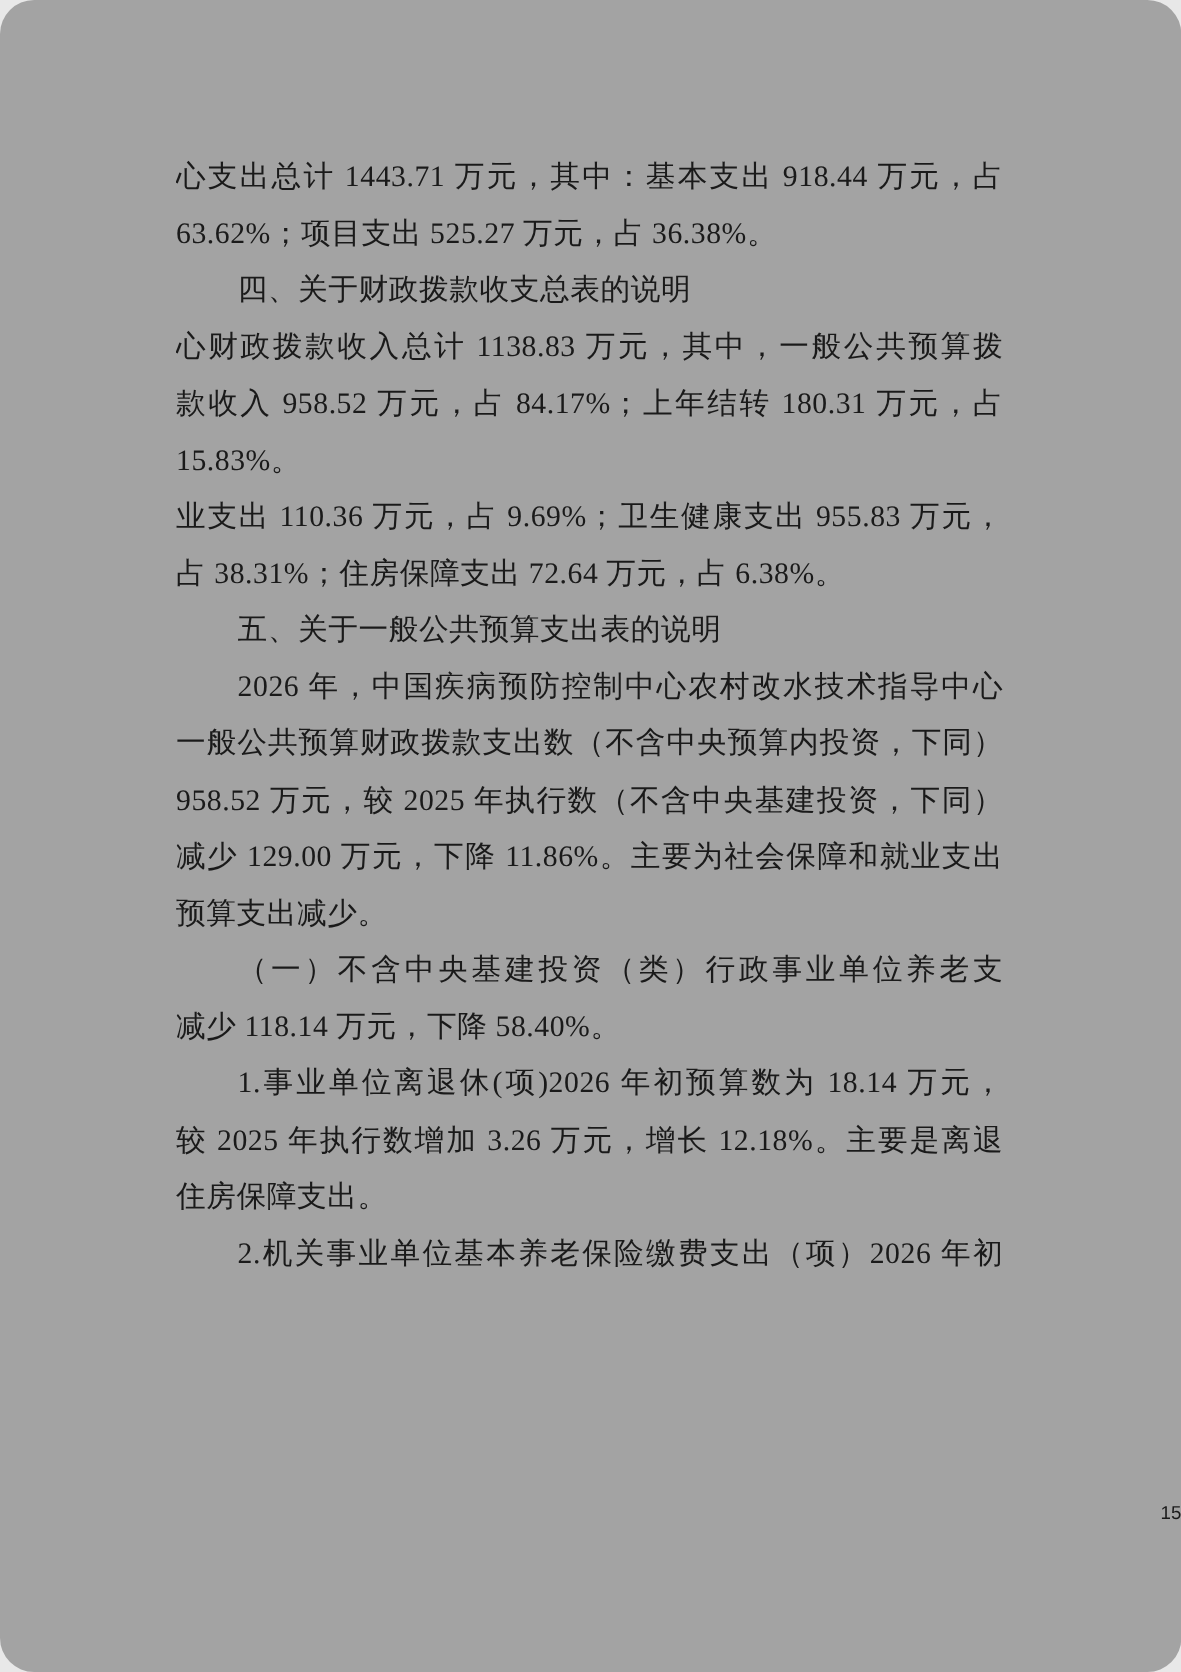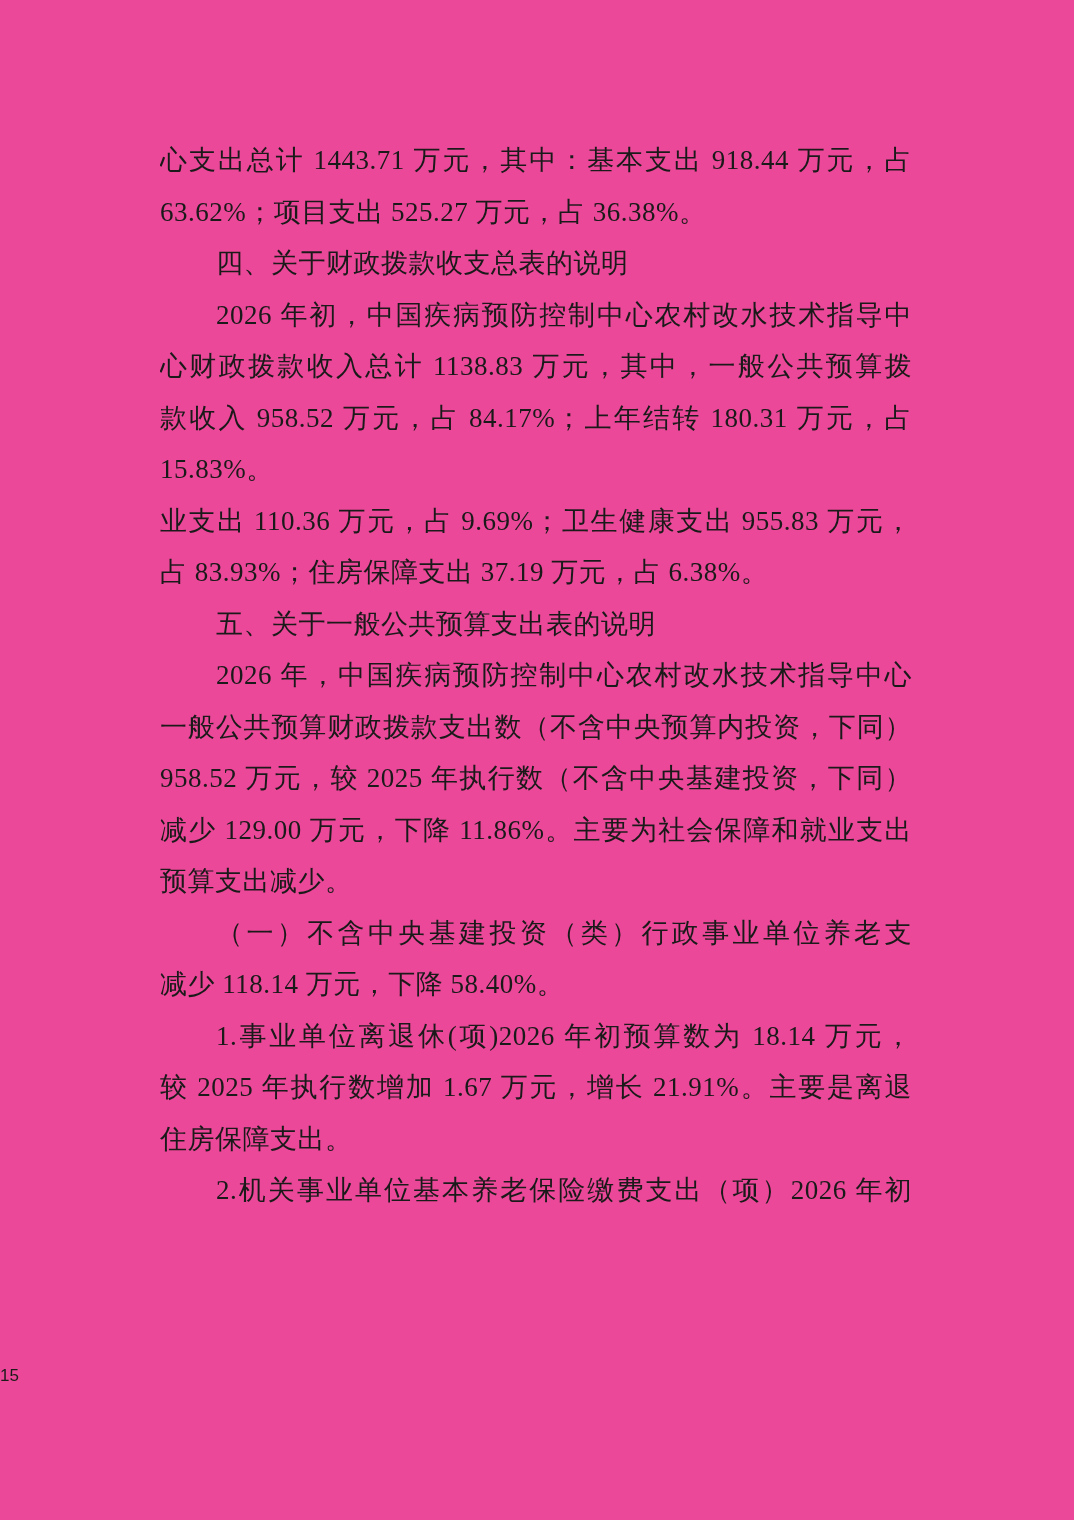--- a/index.html
+++ b/index.html
@@ -5,23 +5,24 @@
   * { margin: 0; padding: 0; box-sizing: border-box; }
   html, body { background: #e8e8e8; }
   body {
     font-family: "Liberation Serif", "DejaVu Serif", serif;
     color: #000;
   }
   .page {
     position: relative;
     width: 1074px;
     height: 1520px;
-    background: #ec4899;
+    background: #a3a3a3;
     margin: 0 auto;
     overflow: hidden;
+    border-radius: 31px;
   }
   .text-block {
     position: absolute;
     left: 160px;
     top: 135px;
     width: 752px;
   }
   .line {
     height: 51.5px;
     line-height: 51.5px;
@@ -44,65 +45,64 @@
   .run.bold {
     font-family: "Liberation Sans", "DejaVu Sans", sans-serif;
     font-weight: 400;
     letter-spacing: 0.5px;
   }
   .page-number {
     position: absolute;
     left: 0;
     width: 100%;
     top: 1366px;
-    text-align: left;
+    text-align: right;
     font-family: "Liberation Sans", "DejaVu Sans", sans-serif;
     font-size: 17px;
     color: #1a1a1a;
   }
 </style>
 </head>
 <body>
 
 <div class="page">
   <div class="text-block" id="text-block">
       <div>
         <div class="line fill"><span class="run">心支出总计 1443.71 万元，其中：基本支出 918.44 万元，占</span></div>
         <div class="line"><span class="run">63.62%；项目支出 525.27 万元，占 36.38%。</span></div>
       </div>
       <div>
         <div class="line indent"><span class="run bold">四、关于财政拨款收支总表的说明</span></div>
       </div>
       <div>
-        <div class="line indent fill"><span class="run">2026 年初，中国疾病预防控制中心农村改水技术指导中</span></div>
         <div class="line fill"><span class="run">心财政拨款收入总计 1138.83 万元，其中，一般公共预算拨</span></div>
         <div class="line fill"><span class="run">款收入 958.52 万元，占 84.17%；上年结转 180.31 万元，占</span></div>
         <div class="line"><span class="run">15.83%。</span></div>
       </div>
       <div>
         <div class="line fill"><span class="run">业支出 110.36 万元，占 9.69%；卫生健康支出 955.83 万元，</span></div>
-        <div class="line"><span class="run">占 83.93%；住房保障支出 37.19 万元，占 6.38%。</span></div>
+        <div class="line"><span class="run">占 38.31%；住房保障支出 72.64 万元，占 6.38%。</span></div>
       </div>
       <div>
         <div class="line indent"><span class="run bold">五、关于一般公共预算支出表的说明</span></div>
       </div>
       <div>
         <div class="line indent fill"><span class="run">2026 年，中国疾病预防控制中心农村改水技术指导中心</span></div>
         <div class="line fill"><span class="run">一般公共预算财政拨款支出数（不含中央预算内投资，下同）</span></div>
         <div class="line fill"><span class="run">958.52 万元，较 2025 年执行数（不含中央基建投资，下同）</span></div>
         <div class="line fill"><span class="run">减少 129.00 万元，下降 11.86%。主要为社会保障和就业支出</span></div>
         <div class="line"><span class="run">预算支出减少。</span></div>
       </div>
       <div>
         <div class="line indent fill"><span class="run bold">（一）不含中央基建投资（类）行政事业单位养老支</span></div>
         <div class="line"><span class="run">减少 118.14 万元，下降 58.40%。</span></div>
       </div>
       <div>
         <div class="line indent fill"><span class="run">1.事业单位离退休(项)2026 年初预算数为 18.14 万元，</span></div>
-        <div class="line fill"><span class="run">较 2025 年执行数增加 1.67 万元，增长 21.91%。主要是离退</span></div>
+        <div class="line fill"><span class="run">较 2025 年执行数增加 3.26 万元，增长 12.18%。主要是离退</span></div>
         <div class="line"><span class="run">住房保障支出。</span></div>
       </div>
       <div>
         <div class="line indent fill"><span class="run">2.机关事业单位基本养老保险缴费支出（项）2026 年初</span></div>
       </div>
     </div>
   <div class="page-number">15</div>
 </div>
 
 </body></html>

